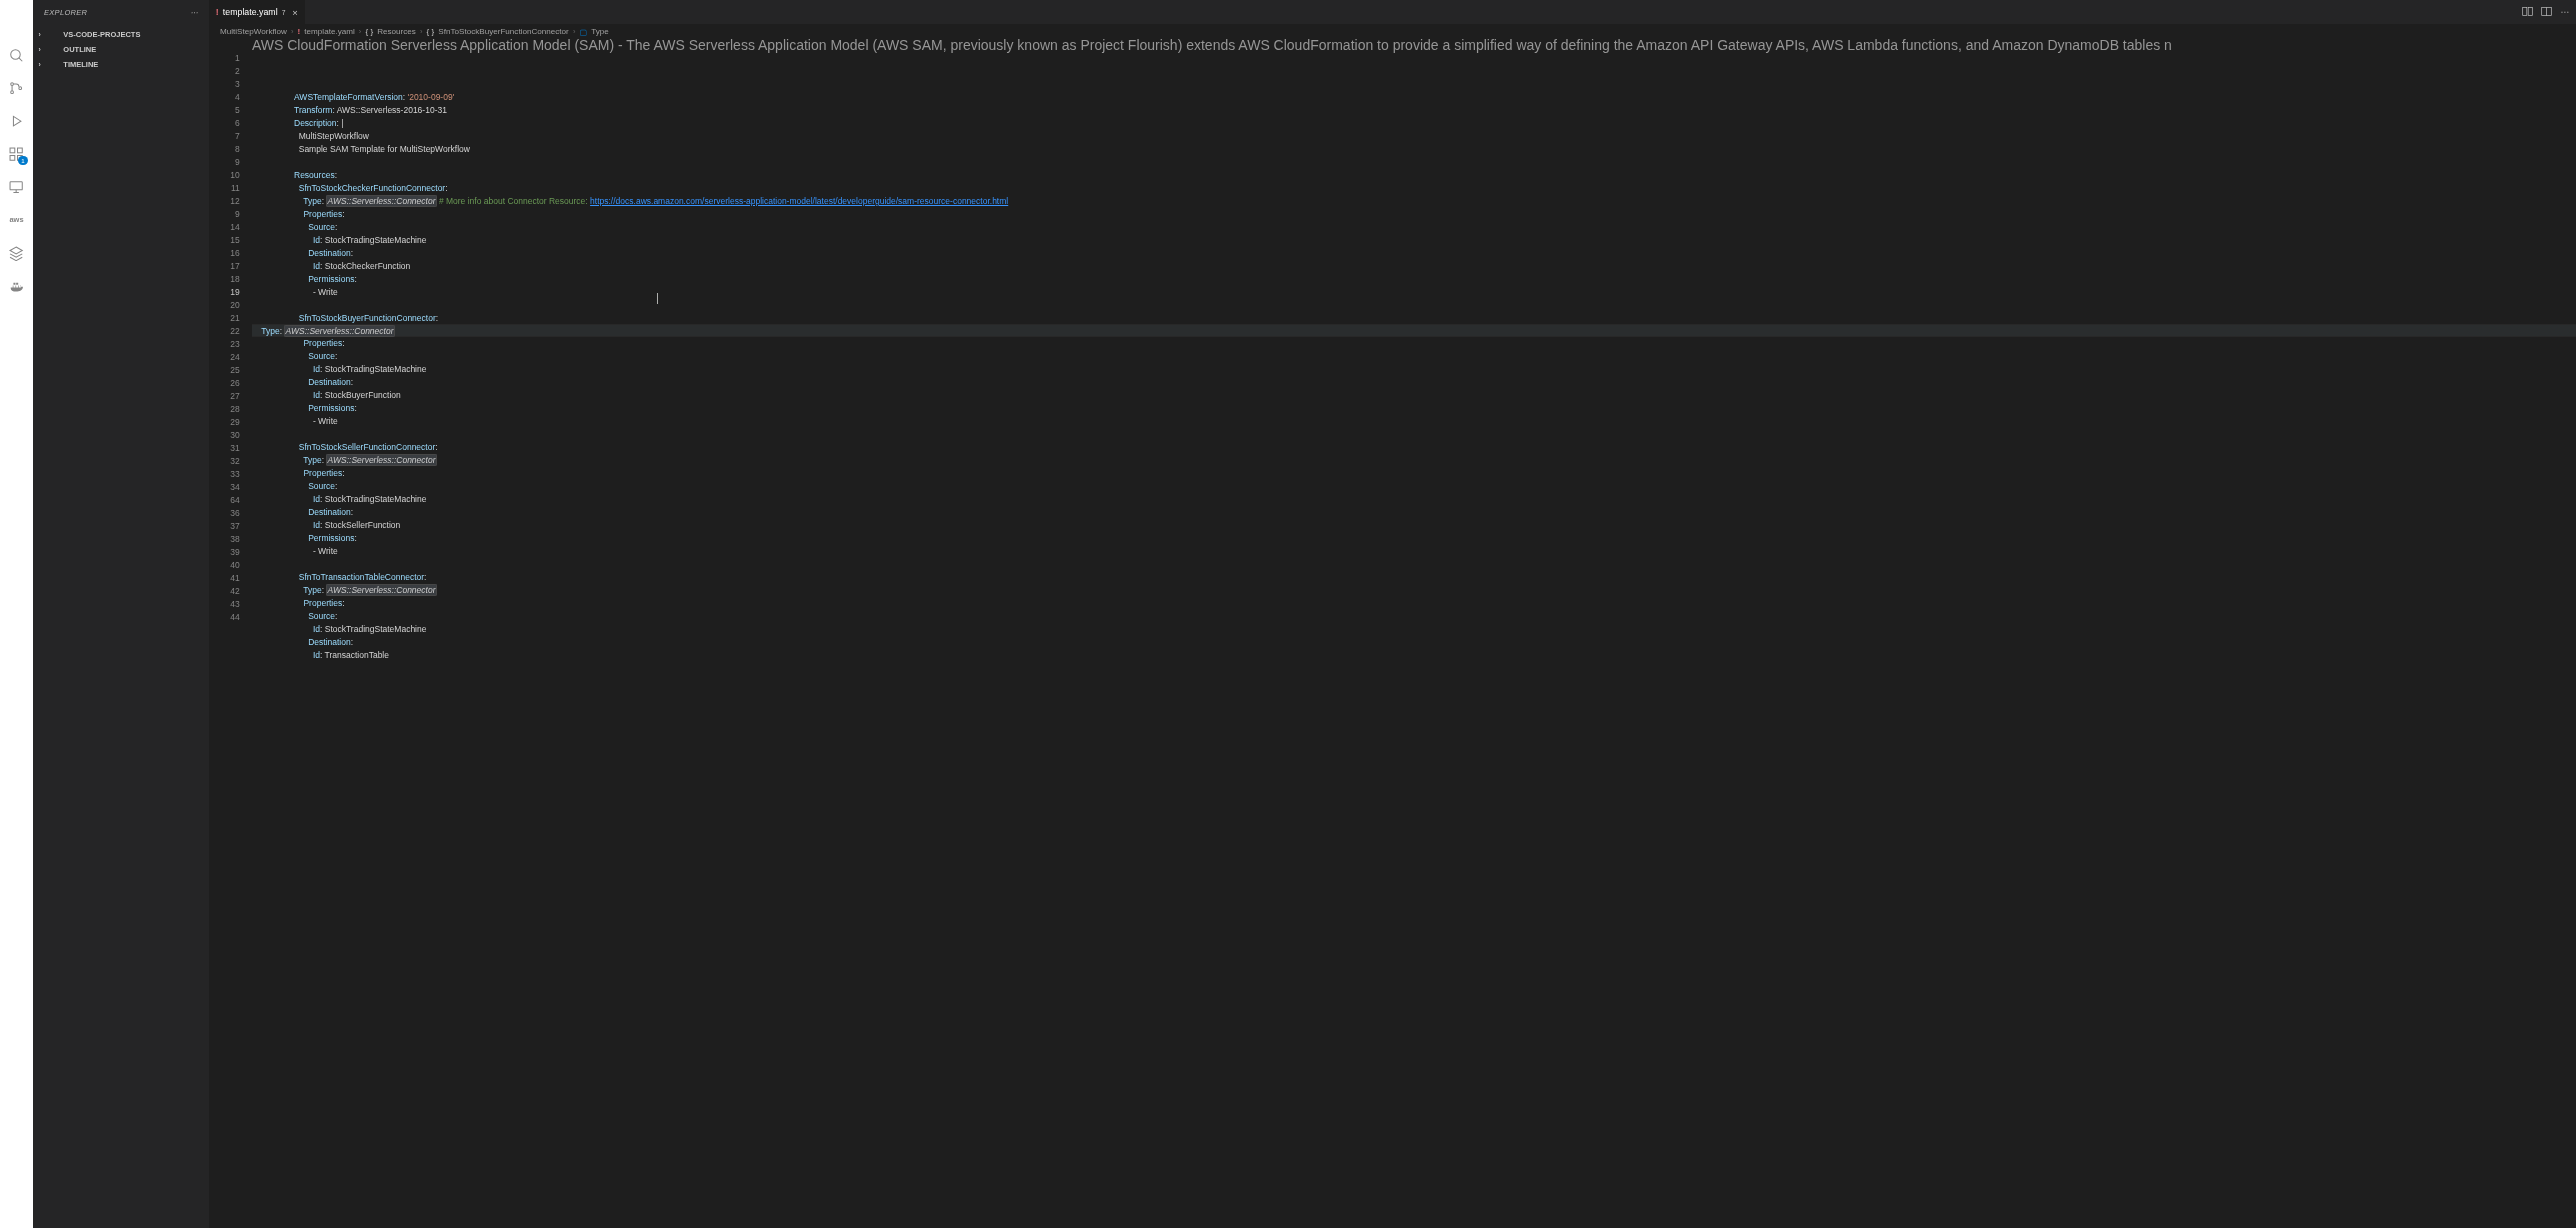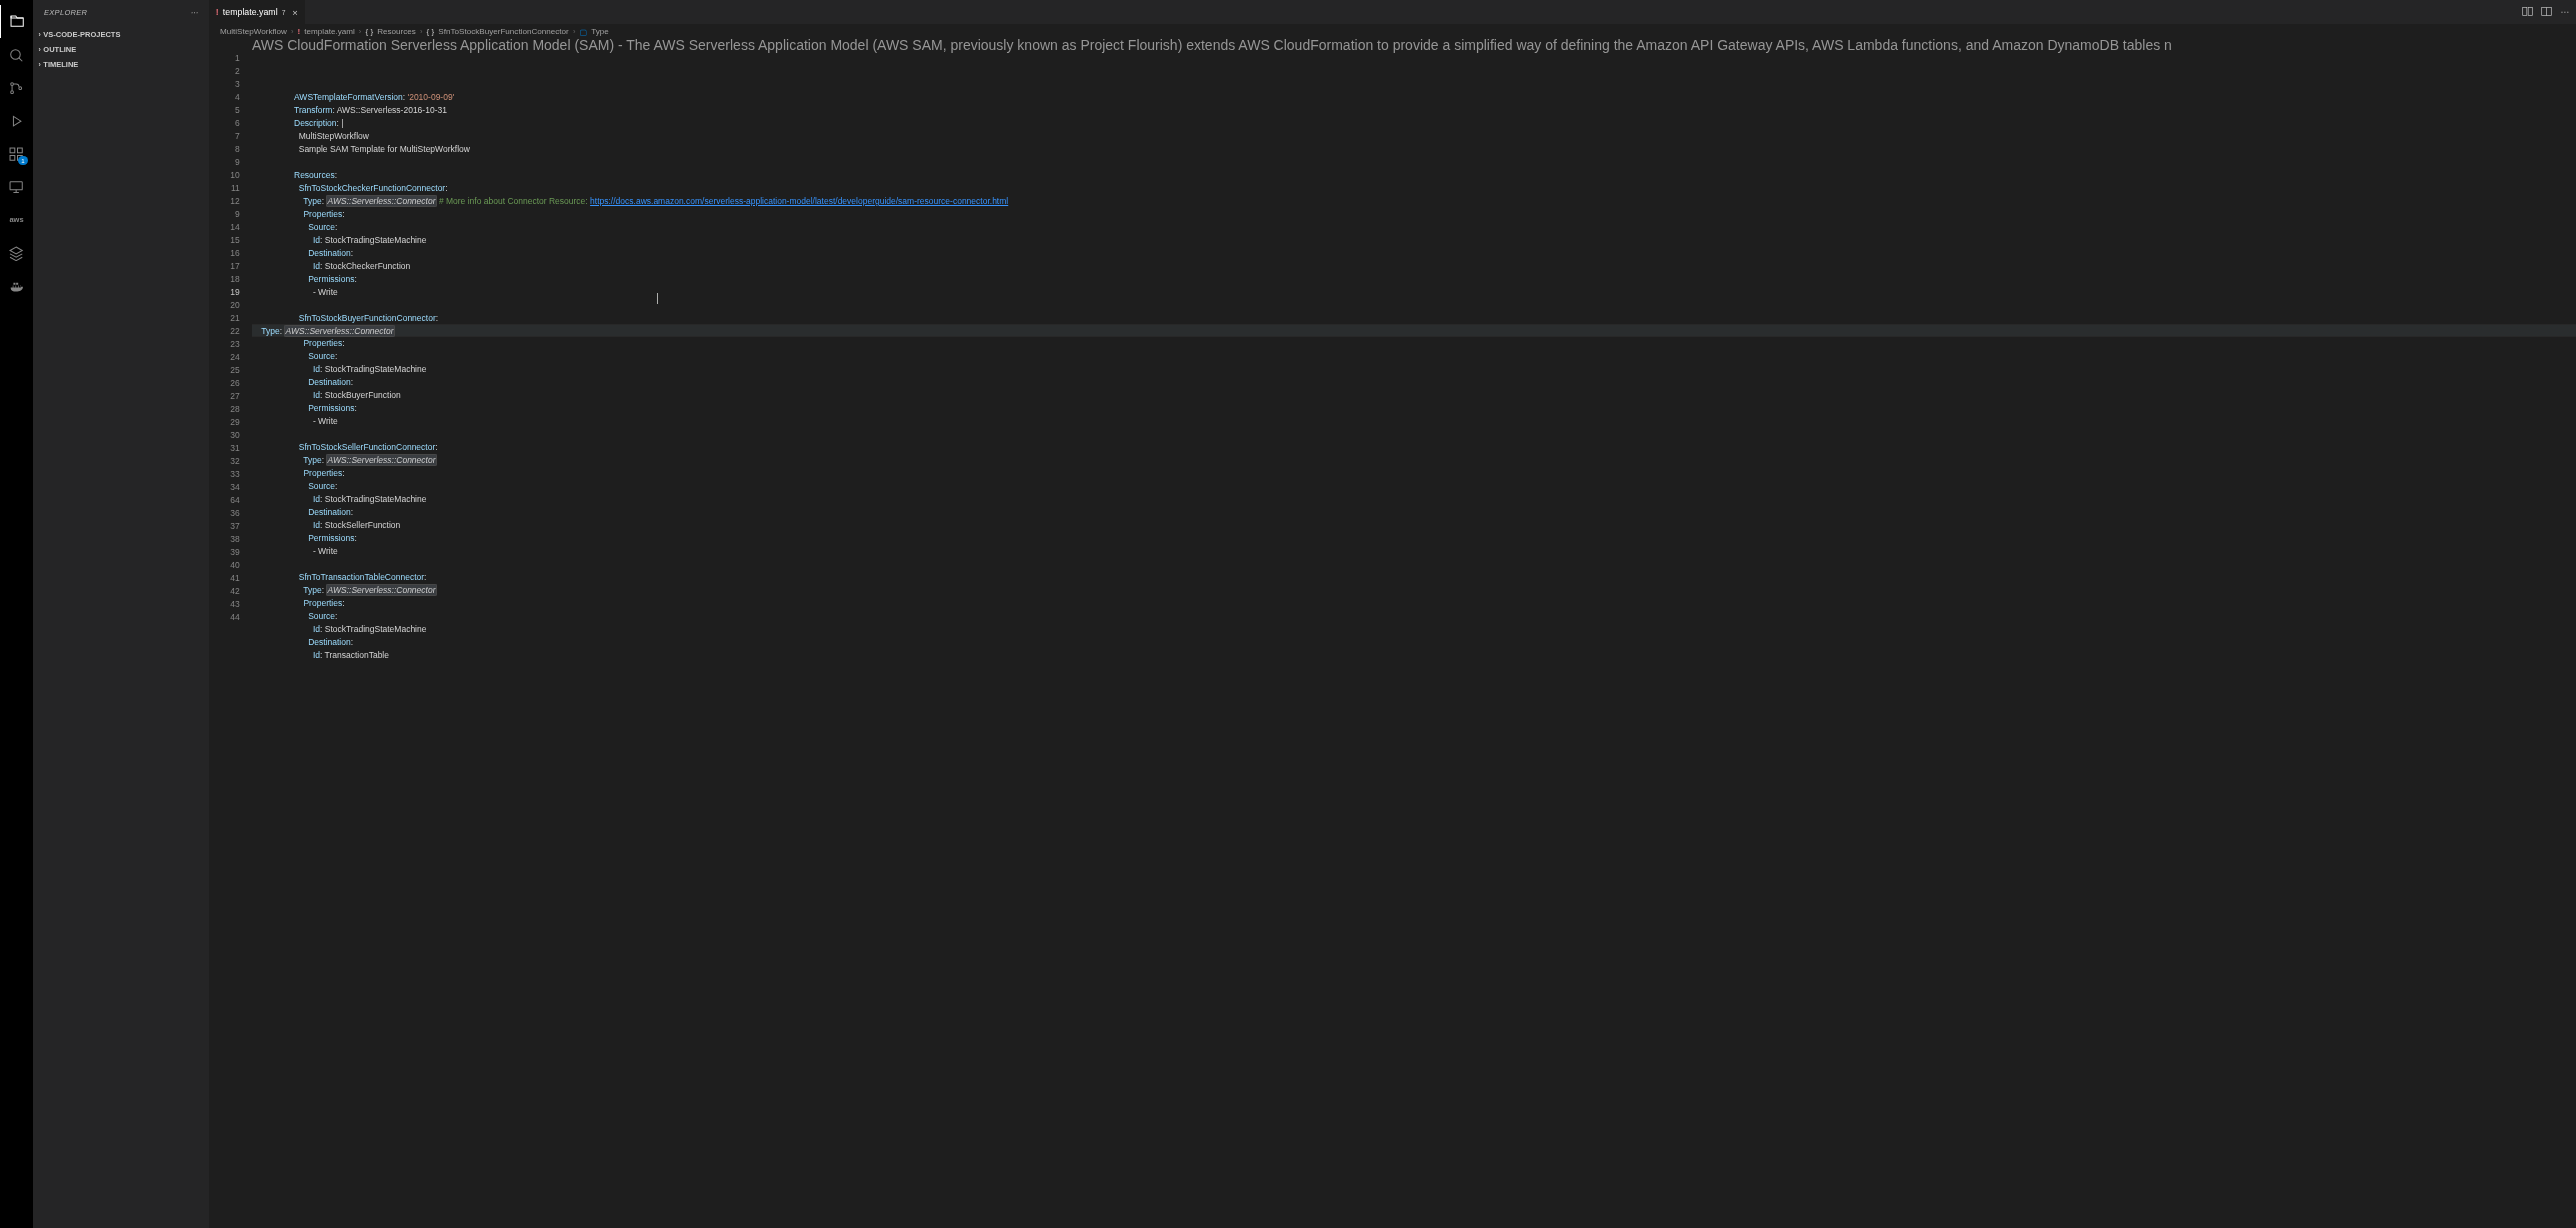--- a/index.html
+++ b/index.html
@@ -1,26 +1,26 @@
 <!DOCTYPE html>
 <html style="font-size:11px"><head>
   <meta charset="utf-8">
   <style>
     * { box-sizing: border-box; margin: 0; padding: 0; font-family: "Segoe UI", -apple-system, sans-serif; }
     body { background: #1e1e1e; color: #cccccc; font-size: 8.8px; overflow: hidden; height: 100vh; display: flex; }
-    .activity-bar { width: 33px; background: #000000; display: flex; flex-direction: column; align-items: center; padding-top: 5.4px; }
+    .activity-bar { width: 33px; background: #ffffff; display: flex; flex-direction: column; align-items: center; padding-top: 5.4px; }
     .activity-icon { width: 33px; height: 33px; display:flex; align-items:center; justify-content:center; color:#858585; cursor:pointer; position:relative; }
     .activity-icon.active { color:#fff; border-left:1.4px solid #fff; }
     .activity-icon svg { width:16.3px; height:16.3px; }
     .badge { position:absolute; bottom:5.4px; right:5.4px; background:#007acc; color:#fff; border-radius:50%; width:9.5px; height:9.5px; font-size:6.1px; display:flex; align-items:center; justify-content:center; }
     .sidebar { width: 176px; background:#252526; display:flex; flex-direction:column; }
     .sidebar-header { height:24px; display:flex; align-items:center; justify-content:space-between; padding:0 11px; font-size:7.5px; color:#bbbbbb; text-transform:uppercase; letter-spacing:0.3px;font-style:italic; }
     .sidebar-header .dots { cursor:pointer; }
     .sidebar-section { padding:2.7px 0; }
-    .sidebar-item { display:flex; align-items:center; height:15px; padding:0 5.4px; font-size:7.5px; font-weight:700; color:#cccccc; cursor:pointer; text-transform:uppercase; }
+    .sidebar-item { display:flex; align-items:center; height:15px; padding:0 5.4px; font-size:7.5px; font-weight:700; color:#cccccc; cursor:pointer; text-transform:uppercase;gap:20px; }
     .sidebar-item .chev { margin-right:2.7px; font-size:6.8px; }
     .main { flex:1; display:flex; flex-direction:column; background:#1e1e1e; min-width:0; }
     .tabs { height:24px; background:#252526; display:flex; align-items:stretch; }
     .tab { display:flex; align-items:center; padding:0 6.8px; background:#1e1e1e; border-right:0.7px solid #252526; font-size:8.8px; color:#fff; gap:4.1px; cursor:pointer; }
     .tab .icon-yaml { color:#e06c75; font-weight:bold; }
     .tab .dirty { color:#cccccc; font-size:6.8px; }
     .tab .close { color:#c5c5c5; font-size:9.5px; margin-left:2.7px; }
     .tab-spacer { flex:1; }
     .editor-actions { display:flex; align-items:center; gap:8.1px; padding:0 6.8px; color:#c5c5c5; }
     .breadcrumbs { height:15px; display:flex; align-items:center; padding:0 11px; font-size:8.1px; color:#a0a0a0; gap:4.1px; overflow:hidden; white-space:nowrap; }

